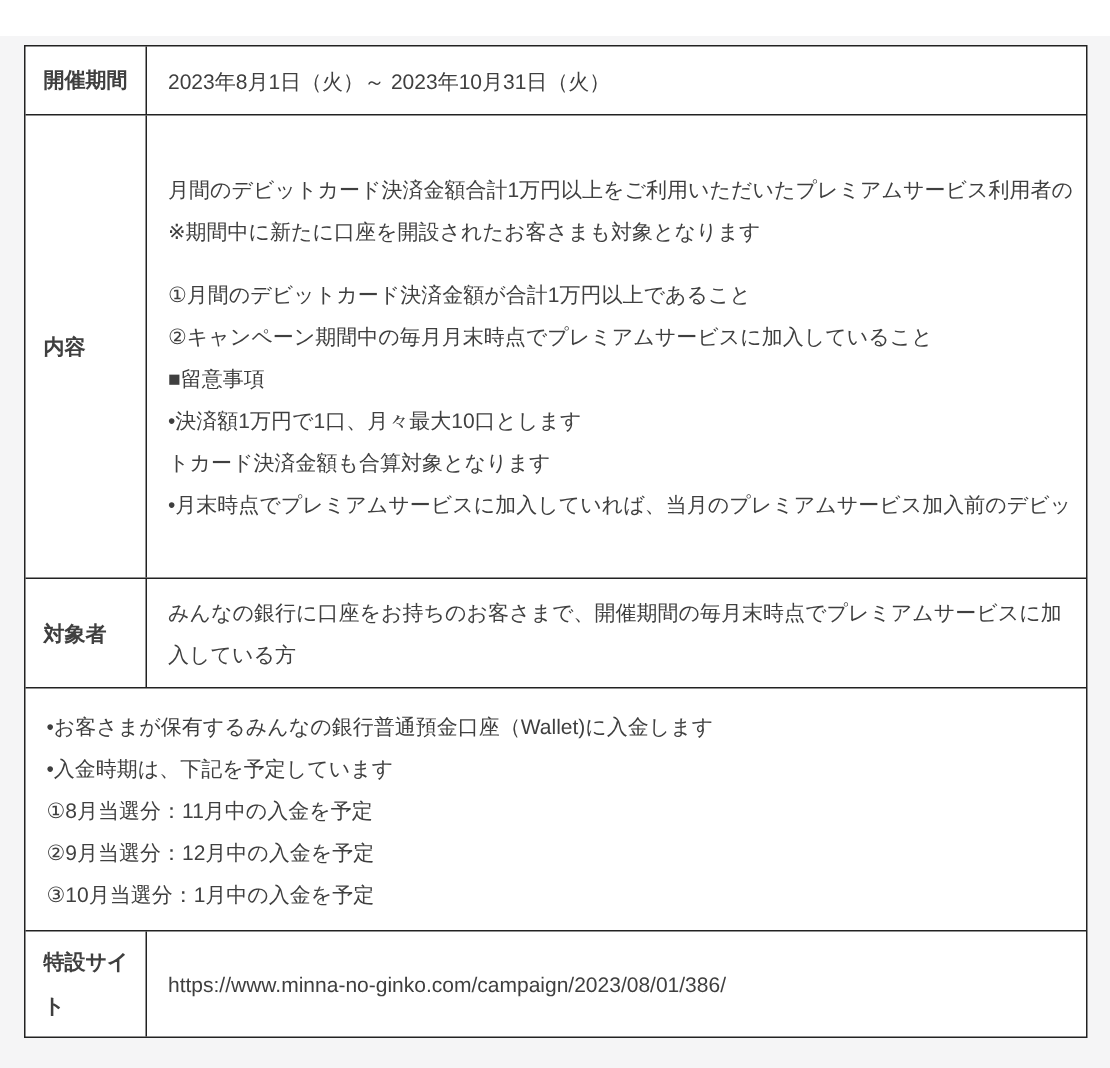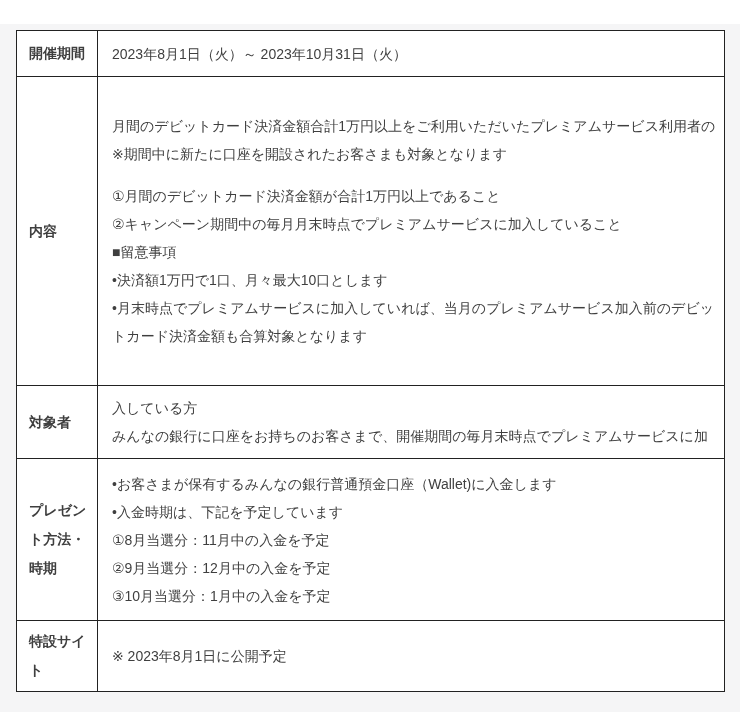--- a/index.html
+++ b/index.html
@@ -55,44 +55,43 @@
   <div class="t-row r1">
     <div class="cell-label">内容</div>
     <div class="cell-content">
         <div class="line">月間のデビットカード決済金額合計1万円以上をご利用いただいたプレミアムサービス利用者の</div>
         <div class="line">※期間中に新たに口座を開設されたお客さまも対象となります</div>
         <div class="line blank">&nbsp;</div>
         <div class="line">①月間のデビットカード決済金額が合計1万円以上であること</div>
         <div class="line">②キャンペーン期間中の毎月月末時点でプレミアムサービスに加入していること</div>
         <div class="line">■留意事項</div>
         <div class="line">•決済額1万円で1口、月々最大10口とします</div>
+        <div class="line">トカード決済金額も合算対象となります</div>
         <div class="line">•月末時点でプレミアムサービスに加入していれば、当月のプレミアムサービス加入前のデビッ</div>
-        <div class="line">トカード決済金額も合算対象となります</div>
       </div>
   </div>
 
   <div class="t-row r2">
     <div class="cell-label">対象者</div>
     <div class="cell-content">
+        <div class="line">みんなの銀行に口座をお持ちのお客さまで、開催期間の毎月末時点でプレミアムサービスに加</div>
         <div class="line">入している方</div>
-        <div class="line">みんなの銀行に口座をお持ちのお客さまで、開催期間の毎月末時点でプレミアムサービスに加</div>
       </div>
   </div>
 
   <div class="t-row r3">
-    <div class="cell-label">プレゼント方法・時期</div>
     <div class="cell-content">
         <div class="line">•お客さまが保有するみんなの銀行普通預金口座（Wallet)に入金します</div>
         <div class="line">•入金時期は、下記を予定しています</div>
         <div class="line">①8月当選分：11月中の入金を予定</div>
         <div class="line">②9月当選分：12月中の入金を予定</div>
         <div class="line">③10月当選分：1月中の入金を予定</div>
       </div>
   </div>
 
   <div class="t-row r4">
     <div class="cell-label">特設サイト</div>
     <div class="cell-content">
-        <div class="line">※ 2023年8月1日に公開予定</div>
+        <div class="line">https://www.minna-no-ginko.com/campaign/2023/08/01/386/</div>
       </div>
   </div>
 
 </div>
 
 </body></html>

